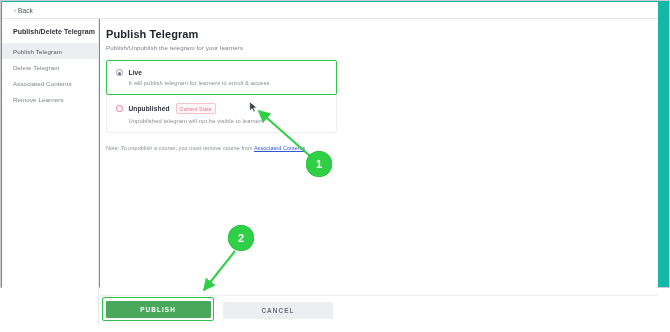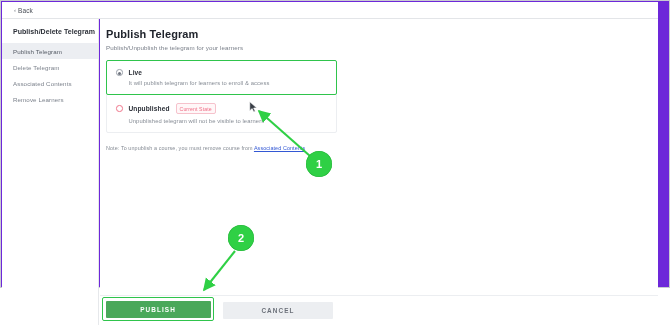--- a/index.html
+++ b/index.html
@@ -4,21 +4,21 @@
 <style>
   html,body{margin:0;padding:0;}
   body{
     width:670px;height:332px;overflow:hidden;
     background:#ffffff;
     font-family:"Liberation Sans", sans-serif;
     -webkit-font-smoothing:antialiased;
   }
   .screen{
     position:relative;width:670px;height:288px;box-sizing:border-box;
-    border:1px solid #c8cbd0;background:#6d28d9;
+    border:1px solid #c8cbd0;background:#14b8a6;
   }
 
   
   .topbar{
     position:absolute;left:1px;top:1px;width:656px;height:17px;
     background:#ffffff;border-bottom:1px solid #e3e5e8;
     display:flex;align-items:center;box-sizing:border-box;
   }
   .back-link{
     display:flex;align-items:center;gap:2px;

